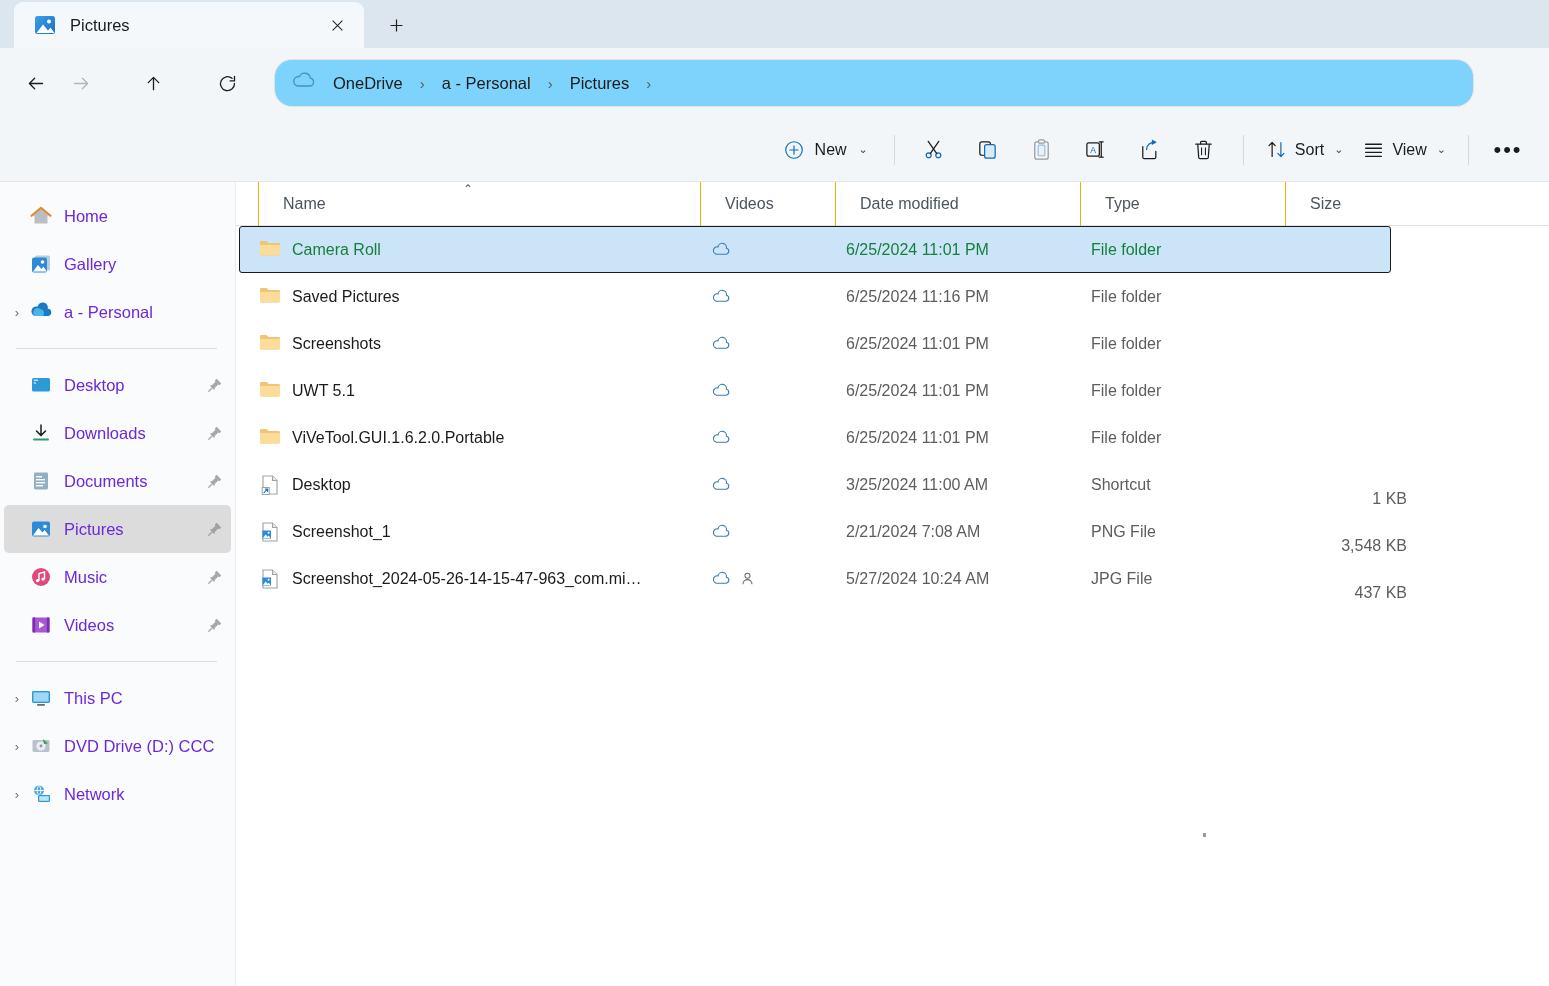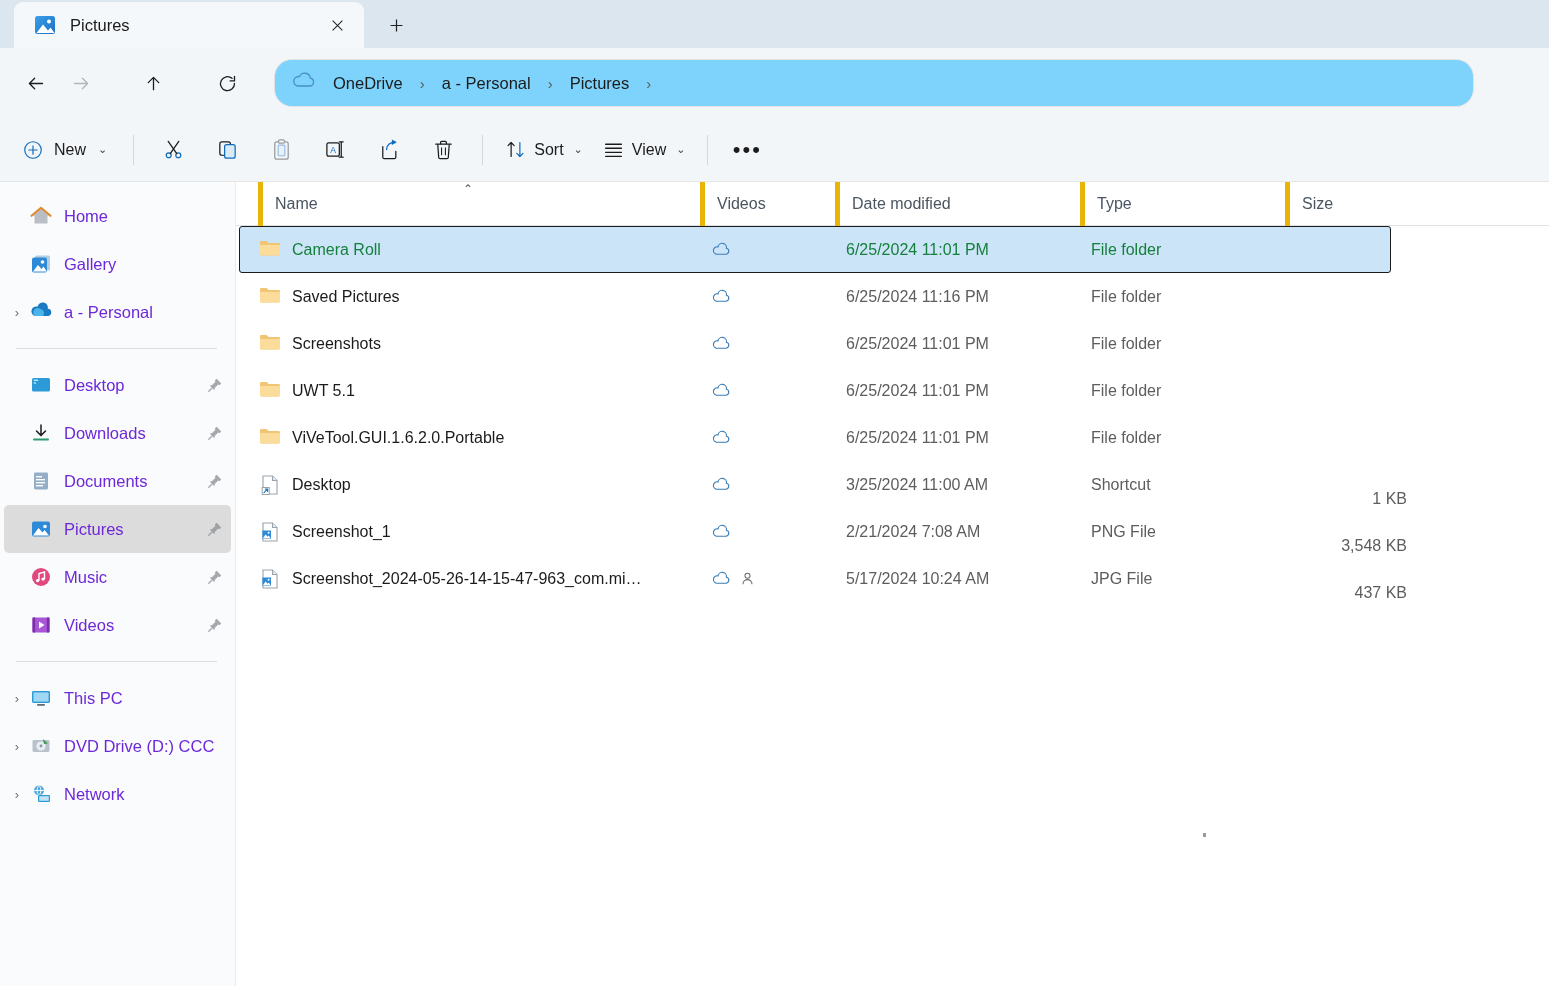--- a/index.html
+++ b/index.html
@@ -85,20 +85,21 @@
   }
 
   
   .commandbar {
     height: 64px;
     background: #f3f6f9;
     display: flex;
     align-items: center;
     padding: 0 14px;
     border-bottom: 1px solid #e5e5e5;
+    justify-content: flex-end;
   }
   .cmd {
     height: 44px;
     display: flex; align-items: center; justify-content: center;
     border-radius: 6px; padding: 0 10px; color: #1b1b1b;
     gap: 8px;
   }
   .cmd.disabled { opacity: .42; }
   .cmd-label { font-size: 16px; }
   .cmd-chev { font-size: 11px; color: #444; margin-left: 2px; }
@@ -149,23 +150,23 @@
     border-bottom: 1px solid #e2e2e2;
     position: relative;
     padding-left: 22px;
   }
   .col-head .sortmark {
     position: absolute; left: 227px; top: 0px;
     font-size: 12px; color: #5a5a5a;
   }
   .ch {
     font-size: 16px; color: #4a5561;
-    padding-left: 12px;
+    padding-left: 24px;
     height: 44px; display: flex; align-items: center;
-    border-left: 5px solid #eab308;
+    border-left: 1px solid #eab308;
   }
   .ch:first-child { border-left: none; }
 
   .col-name   { width: 442px; flex: 0 0 442px; }
   .col-status { width: 135px; flex: 0 0 135px; }
   .col-date   { width: 245px; flex: 0 0 245px; }
   .col-type   { width: 205px; flex: 0 0 205px; }
   .col-size   { width: 133px; flex: 0 0 133px; }
 
   .row {
@@ -760,21 +761,21 @@
                 <path d="M5.5 13 H16 a3.2 3.2 0 0 0 .25 -6.3 A4.5 4.5 0 0 0 7.3 5.2 A3.7 3.7 0 0 0 5.5 13 Z" fill="none" stroke="#3a7cb5" stroke-width="1.2"></path>
               </svg>
             </span>
             <span>
               <svg viewBox="0 0 16 16" width="15" height="15">
                 <circle cx="8" cy="5" r="2.7" fill="none" stroke="#6b6b6b" stroke-width="1.1"></circle>
                 <path d="M3.2 14 a4.8 4.8 0 0 1 9.6 0" fill="none" stroke="#6b6b6b" stroke-width="1.1"></path>
               </svg>
             </span>
           </span>
-          <span class="cell col-date">5/17/2024 10:24 AM</span>
+          <span class="cell col-date">5/27/2024 10:24 AM</span>
           <span class="cell col-type">JPG File</span>
           <span class="cell size col-size">437 KB</span>
         </div>
 
       </div>
 
       <div class="cursor-dot"></div>
     </div>
   </div>
 </div>

